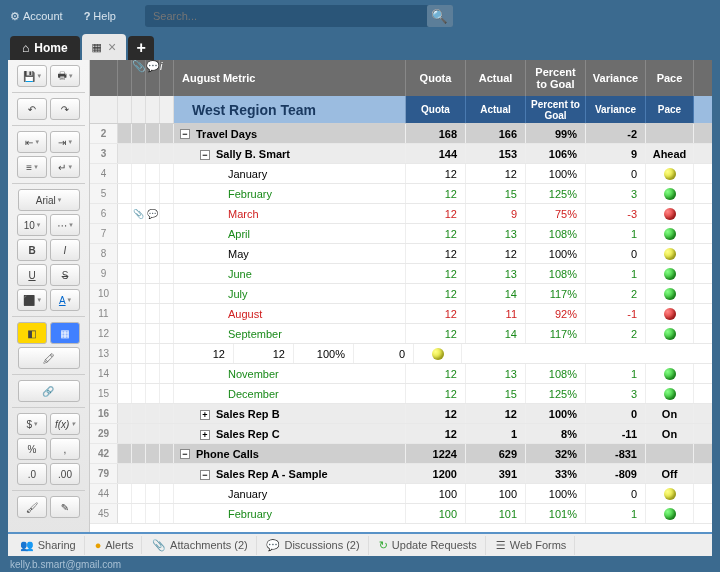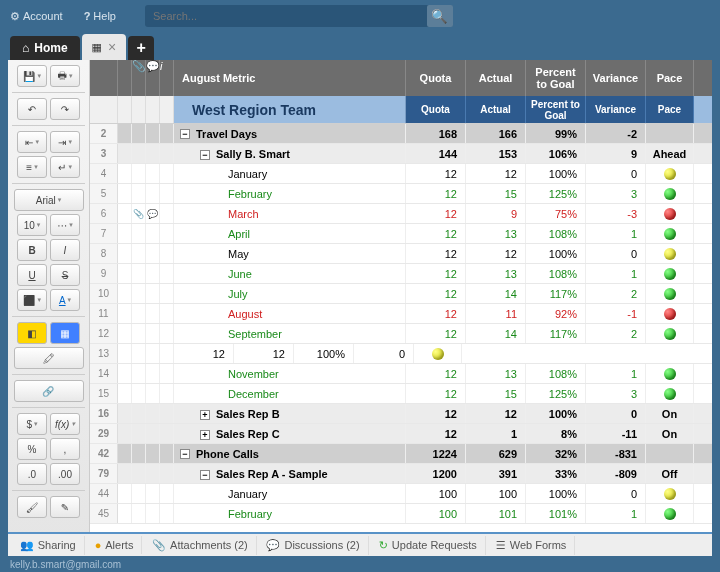--- a/index.html
+++ b/index.html
@@ -11,21 +11,21 @@
 .search-btn{background:#5c7e99;border:none;width:26px;height:22px;border-radius:2px;color:#fff;cursor:pointer}
 .tabbar{height:28px;display:flex;align-items:flex-end;padding-left:10px;gap:2px}
 .hometab{background:#2b2b2b;color:#fff;padding:5px 12px;font-size:12px;font-weight:bold;border-radius:4px 4px 0 0;display:flex;align-items:center;gap:5px;cursor:pointer}
 .sheettab{background:#e8e8e8;color:#333;padding:5px 10px;font-size:11px;border-radius:4px 4px 0 0;display:flex;align-items:center;gap:6px;cursor:pointer}
 .sheettab .x{color:#888;font-size:14px;cursor:pointer}
 .addtab{background:#2b2b2b;color:#fff;width:26px;height:24px;border-radius:4px 4px 0 0;display:flex;align-items:center;justify-content:center;font-size:16px;font-weight:bold;cursor:pointer}
 .workarea{background:#fff;margin:0 8px 0 8px;height:483px;display:flex;border-radius:2px}
 .toolbar{width:82px;background:linear-gradient(#f5f5f5,#e5e5e5);border-right:1px solid #ccc;padding:5px 4px;display:flex;flex-direction:column;gap:3px}
 .toolbar .row{display:flex;gap:3px;justify-content:center}
 .tbtn{width:30px;height:22px;background:linear-gradient(#fff,#e8e8e8);border:1px solid #bbb;border-radius:3px;font-size:10px;display:flex;align-items:center;justify-content:center;cursor:pointer;color:#444}
-.tbtn.wide{width:70px}
+.tbtn.wide{width:62px}
 .tbtn.dd::after{content:"▾";font-size:7px;margin-left:2px;color:#888}
 .sep{height:1px;background:#ccc;margin:2px 0}
 .grid{flex:1;overflow:hidden;display:flex;flex-direction:column}
 .ghead{display:flex;background:#6d6d6d;color:#fff;font-size:11px;height:36px}
 .ghead .rnh{width:28px;border-right:1px solid #888}
 .ghead .iconcol{width:14px;border-right:1px solid #888}
 .ghead .namecol{flex:0 0 232px;padding:5px 8px;font-weight:bold;display:flex;align-items:center;border-right:1px solid #888}
 .ghead .cell{flex:0 0 60px;padding:3px 6px;text-align:center;font-weight:bold;display:flex;align-items:center;justify-content:center;border-right:1px solid #888;line-height:1.1}
 .ghead .cell.pace{flex:0 0 48px}
 .ghead2{display:flex;background:#9bbce0;height:28px;font-size:12px;border-bottom:1px solid #d0d0d0}

